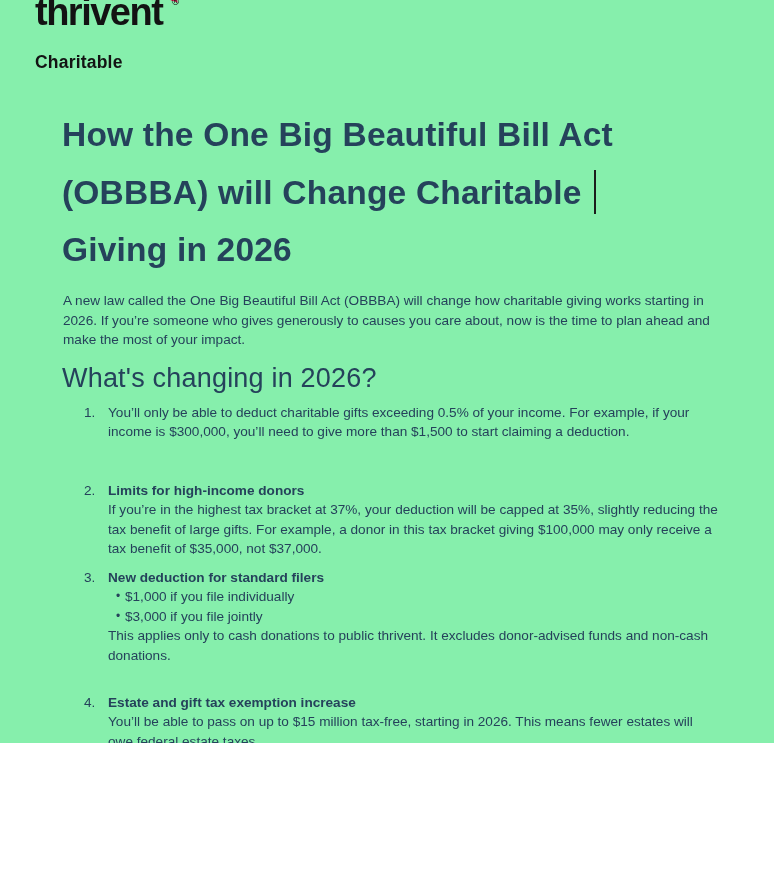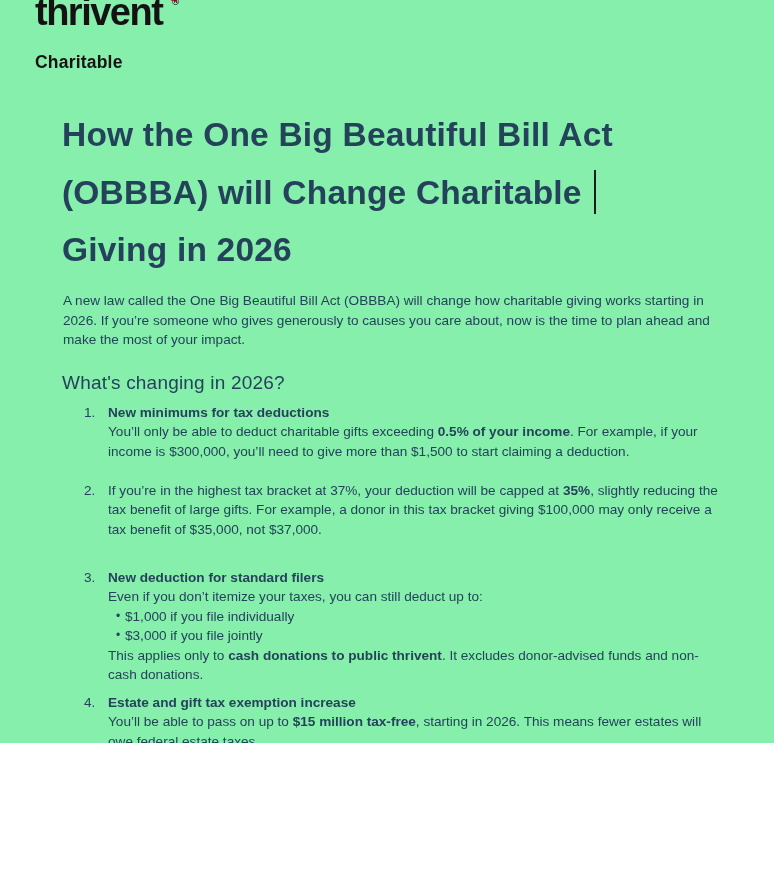--- a/index.html
+++ b/index.html
@@ -15,31 +15,31 @@
   .heart { position:absolute; right:-5px; top:0px; font-size:16px; color:#e61a54; transform:rotate(-38deg); line-height:1; }
   .reg { font-size:10px; position:relative; top:-20px; left:5px; color:#131313; }
   .subbrand { font-size:17.5px; font-weight:700; margin-top:18px; letter-spacing:0.2px; color:#131313; }
 
   
   .title { position:absolute; left:62px; top:106px; width:665px; font-size:33.5px; line-height:57.5px; font-weight:700; color:#25425b; letter-spacing:0.2px; }
   .caret { position:absolute; left:594px; top:170px; width:2px; height:44px; background:#1c1c1c; }
 
   .intro { position:absolute; left:63px; top:291px; width:655px; font-size:13.6px; line-height:19.6px; color:#25425b; }
 
-  .h2 { position:absolute; left:62px; top:372px; font-size:19px; font-weight:400; color:#25425b; letter-spacing:0.2px; }
+  .h2 { position:absolute; left:62px; top:363px; font-size:27px; font-weight:400; color:#25425b; letter-spacing:0.2px; }
 
   .item { position:absolute; left:63px; width:657px; display:flex; font-size:13.6px; line-height:19.4px; color:#25425b; }
   .item-1 { top:403px; }
   .item-2 { top:481px; }
   .item-3 { top:568px; }
   .item-4 { top:693px; }
   .num { flex:none; width:45px; padding-left:21px; }
   .itxt { flex:1; }
   .ih { font-weight:700; }
-  .b { font-weight:700; }
+  .b { font-weight:400; }
 
   .bullets .row { display:flex; }
   .bdot { flex:none; width:17px; padding-left:8px; font-size:12px; }
 </style>
 </head>
 <body>
 
 <div class="page">
 
   <div class="logo">
@@ -58,37 +58,36 @@
   </div>
   <div class="caret"></div>
 
   <div class="intro">A new law called the One Big Beautiful Bill Act (OBBBA) will change how charitable giving works starting in 2026. If you’re someone who gives generously to causes you care about, now is the time to plan ahead and make the most of your impact.</div>
 
   <div class="h2">What's changing in 2026?</div>
 
   <div class="item item-1">
     <div class="num">1.</div>
     <div class="itxt">
-      <div class="ih">New minimums for tax deductions</div>
       <div><span>You’ll only be able to deduct charitable gifts exceeding </span><span class="b">0.5% of your income</span><span>. For example, if your income is $300,000, you’ll need to give more than $1,500 to start claiming a deduction.</span></div>
     </div>
   </div>
 
   <div class="item item-2">
     <div class="num">2.</div>
     <div class="itxt">
+      <div class="ih">Limits for high-income donors</div>
       <div><span>If you’re in the highest tax bracket at 37%, your deduction will be capped at </span><span class="b">35%</span><span>, slightly reducing the tax benefit of large gifts. For example, a donor in this tax bracket giving $100,000 may only receive a tax benefit of $35,000, not $37,000.</span></div>
     </div>
   </div>
 
   <div class="item item-3">
     <div class="num">3.</div>
     <div class="itxt">
       <div class="ih">New deduction for standard filers</div>
-      <div><span>Even if you don’t itemize your taxes, you can still deduct up to:</span></div>
       <div class="bullets">
         <div class="row">
           <span class="bdot">•</span>
           <span>$1,000 if you file individually</span>
         </div>
         <div class="row">
           <span class="bdot">•</span>
           <span>$3,000 if you file jointly</span>
         </div>
       </div>

